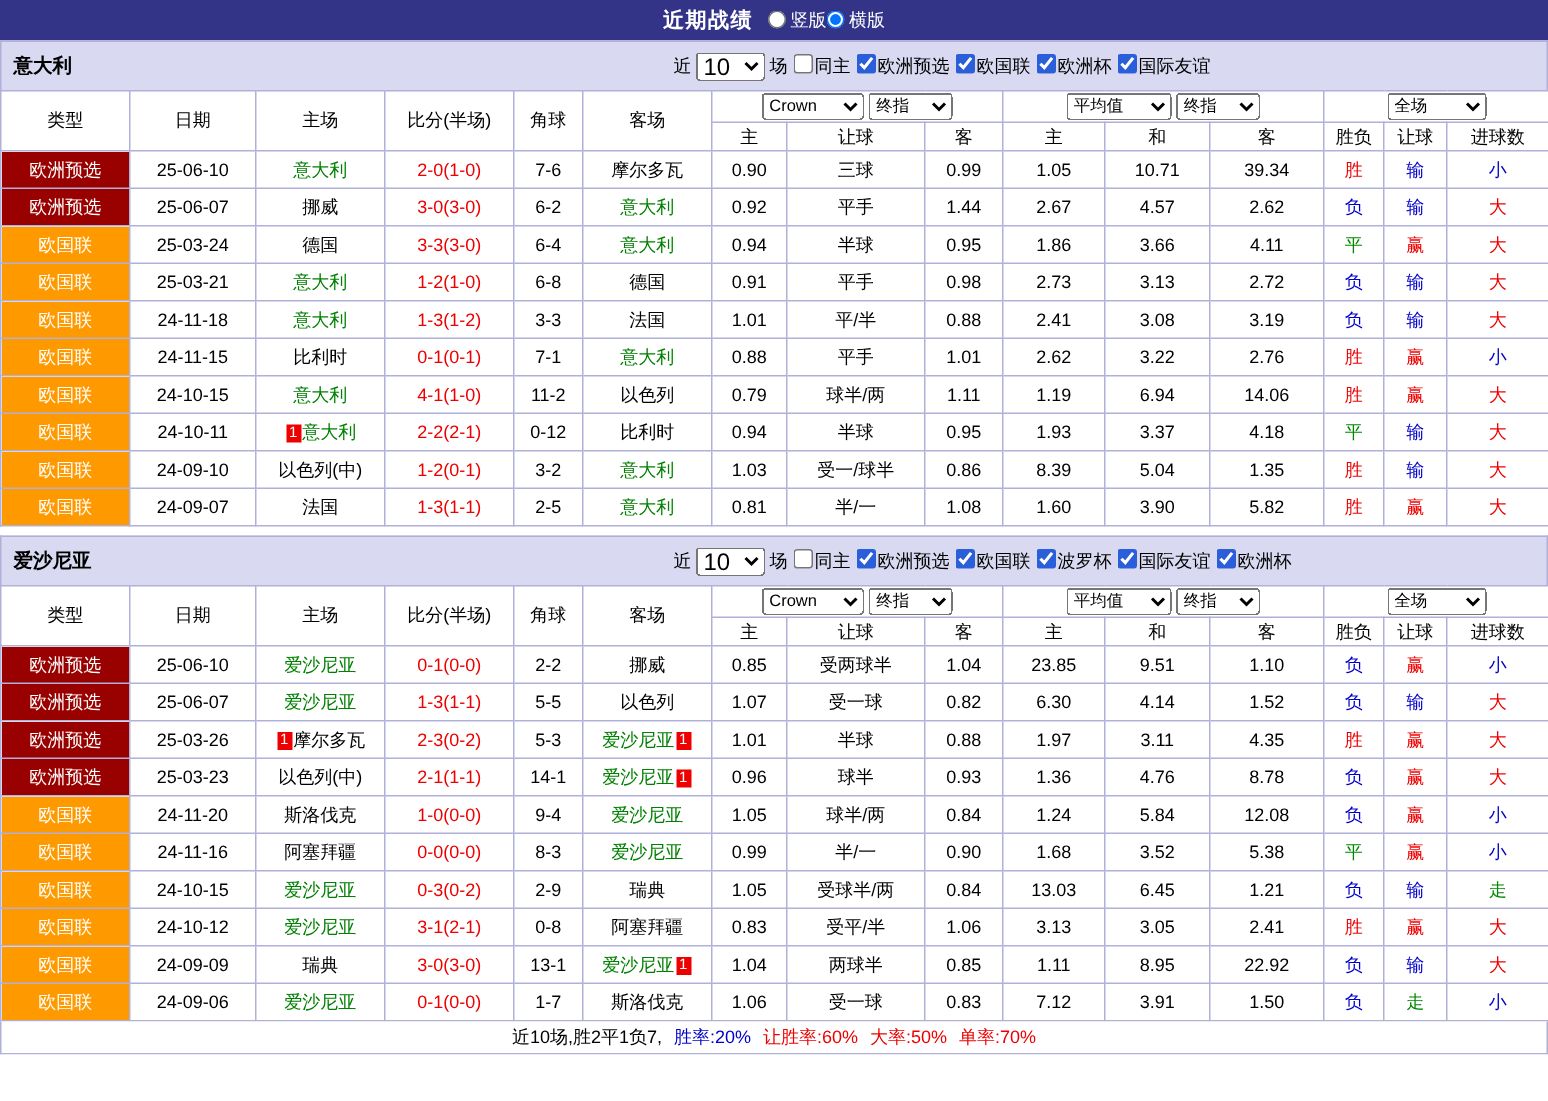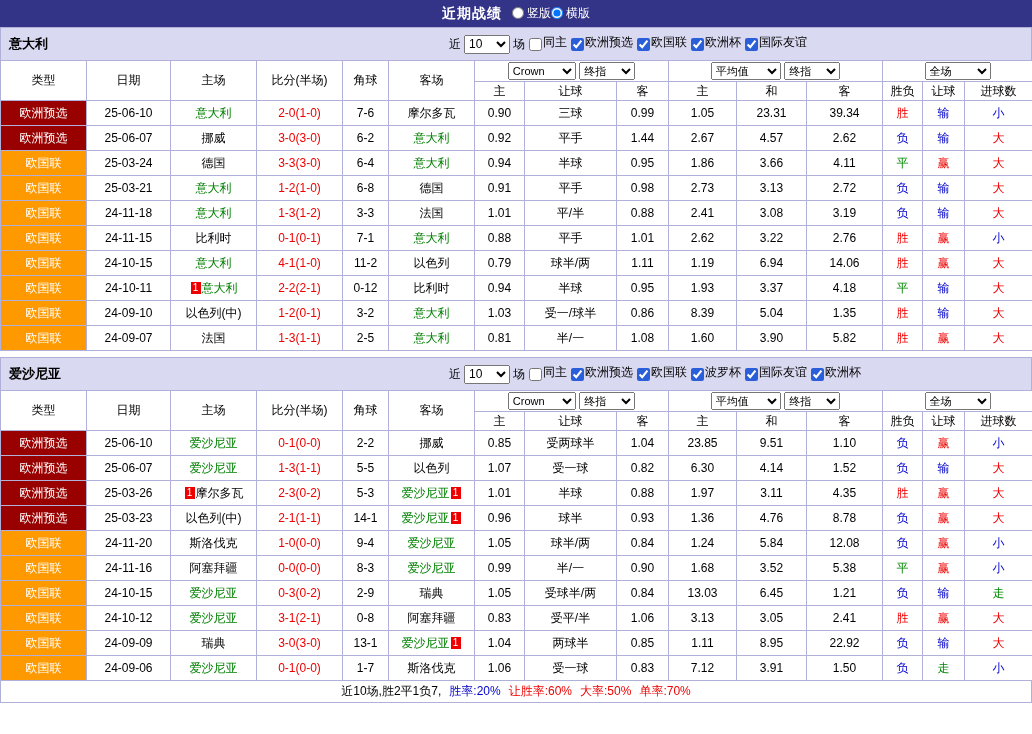--- a/index.html
+++ b/index.html
@@ -30,22 +30,22 @@
     height: 33px;
     background: #d9d9f1;
     border: 1px solid #b0b0d8;
     border-bottom: none;
     position: relative;
     display: flex;
     align-items: center;
   }
   .team-name { position: absolute; left: 8px; font-weight: bold; font-size: 13px; }
   .filters { position: absolute; left: 448px; display: flex; align-items: center; }
-  .filters .count-select { width: 46px; height: 19px; font-size: 12px; margin: 0 3px; }
-  .filters label.cb { display: inline-flex; align-items: flex-end; margin-left: 4px; cursor: pointer; }
+  .filters .count-select { width: 46px; height: 19px; font-size: 16px; margin: 0 3px; }
+  .filters label.cb { display: inline-flex; align-items: flex-start; margin-left: 4px; cursor: pointer; }
   .filters input[type=checkbox] { width: 13px; height: 13px; accent-color: #2b5fd9; margin-right: 1px; }
 
   table { width: 1032px; border-collapse: collapse; table-layout: fixed; background: #fff; }
   th, td {
     border: 1px solid #b0b0d8;
     text-align: center;
     vertical-align: middle;
     overflow: hidden;
     white-space: nowrap;
     padding: 0 1px;
@@ -178,21 +178,21 @@
               <td class="comp" style="background: rgb(153, 0, 0);">欧洲预选</td>
               <td>25-06-10</td>
               <td><span class="focal">意大利</span></td>
               <td class="score">2-0(1-0)</td>
               <td>7-6</td>
               <td><span>摩尔多瓦</span></td>
               <td class="odds">0.90</td>
               <td class="odds">三球</td>
               <td class="odds">0.99</td>
               <td class="odds">1.05</td>
-              <td class="odds">23.31</td>
+              <td class="odds">10.71</td>
               <td class="odds">39.34</td>
               <td class="res" style="color: rgb(238, 0, 0);">胜</td>
               <td class="res" style="color: rgb(0, 0, 204);">输</td>
               <td class="res" style="color: rgb(0, 0, 204);">小</td>
             </tr>
             <tr>
               <td class="comp" style="background: rgb(153, 0, 0);">欧洲预选</td>
               <td>25-06-07</td>
               <td><span>挪威</span></td>
               <td class="score">3-0(3-0)</td>

